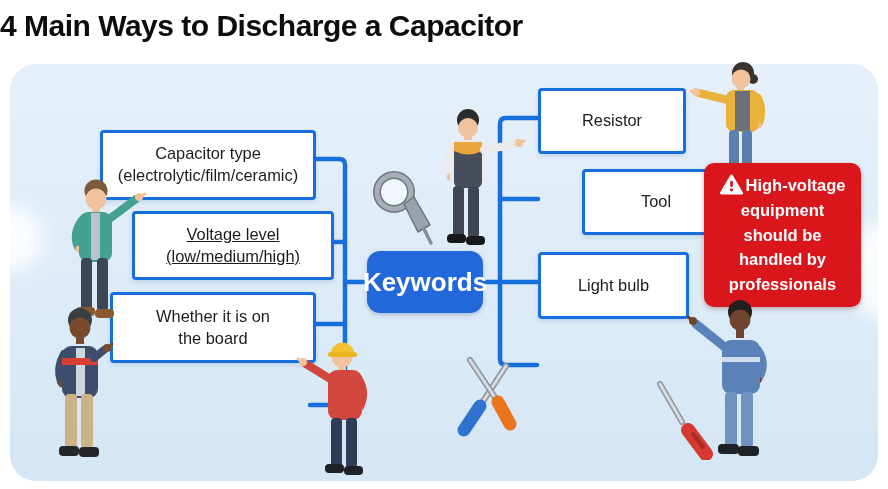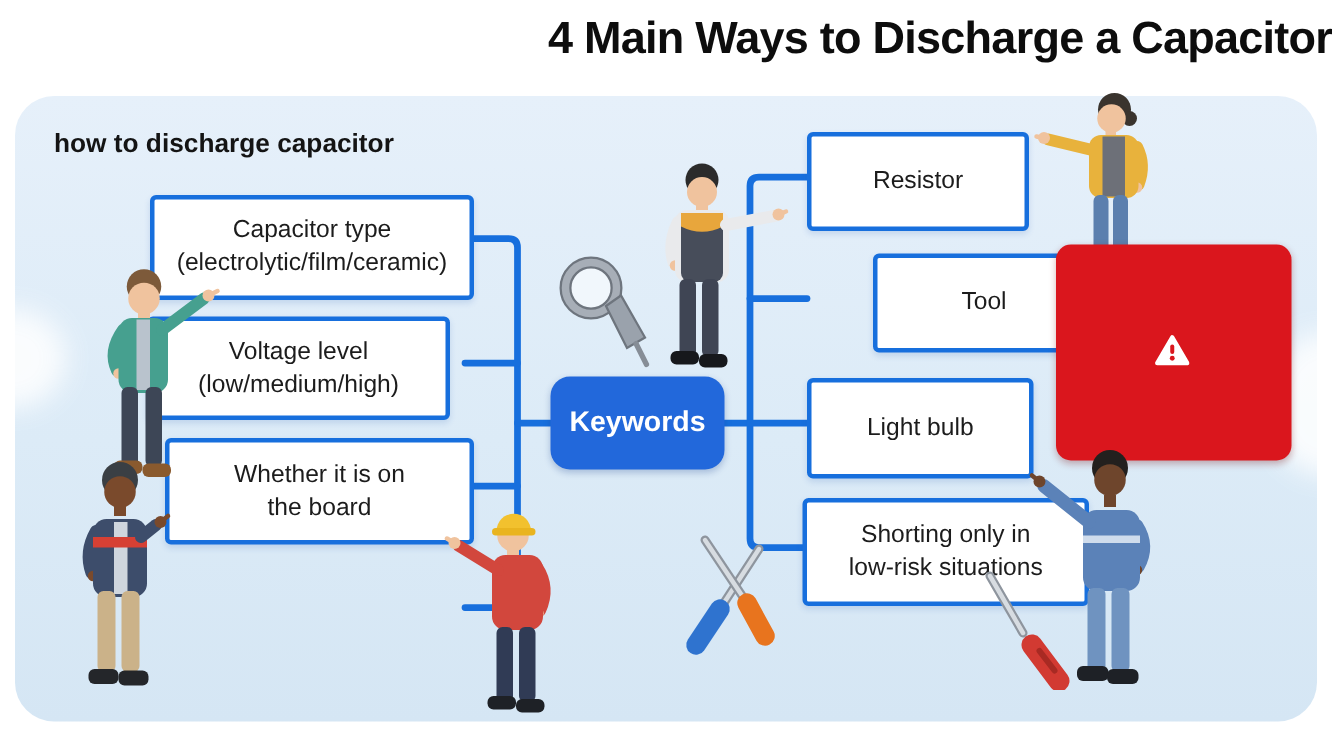--- a/index.html
+++ b/index.html
@@ -1,44 +1,44 @@
 <!DOCTYPE html>
 <html><head>
 <meta charset="utf-8">
 <style>
   html,body{margin:0;padding:0;background:#fff;}
   .stage{position:relative;width:888px;height:489px;background:#fff;overflow:hidden;
          font-family:"Liberation Sans",sans-serif;color:#141414;}
-  .title{position:absolute;top:9px;left:0;width:100%;text-align:right;
+  .title{position:absolute;top:9px;left:0;width:100%;text-align:left;
          font-size:30px;font-weight:800;letter-spacing:-0.5px;color:#0d0d0d;}
   .panel{position:absolute;left:10px;top:64px;width:868px;height:417px;border-radius:26px;
          background:linear-gradient(180deg,#e6f0fa 0%,#dcebf7 55%,#d5e6f4 100%);z-index:0;}
   .panel-label{position:absolute;left:36px;top:85px;font-size:17.5px;font-weight:700;z-index:3;}
   .cloud{position:absolute;background:#ffffff;border-radius:50%;filter:blur(9px);opacity:.85;z-index:1;}
   .cloud.left{left:-28px;top:206px;width:72px;height:66px;}
   .cloud.right{left:844px;top:222px;width:78px;height:95px;}
   .wires{position:absolute;left:0;top:0;z-index:2;}
   .node{position:absolute;background:#ffffff;border:3.5px solid #176fdd;border-radius:4px;
         display:flex;align-items:center;justify-content:center;text-align:center;
         font-size:16.4px;line-height:1.32;color:#1c1c1c;z-index:3;
         box-shadow:0 2px 4px rgba(30,90,180,.16);}
   .node-text{white-space:pre-line;padding:2px 6px;}
   .kw{position:absolute;left:367px;top:251px;width:116px;height:62px;background:#2268db;
       border-radius:13px;display:flex;align-items:center;justify-content:center;
-      color:#fff;font-size:19px;font-weight:700;z-index:3;box-shadow:0 2px 4px rgba(20,60,140,.25);}
+      color:#fff;font-size:26px;font-weight:700;z-index:3;box-shadow:0 2px 4px rgba(20,60,140,.25);}
   .warning{position:absolute;left:704px;top:163px;width:157px;height:144px;background:#da161d;
       border-radius:10px;color:#fff;font-size:16.5px;font-weight:700;line-height:1.5;
       display:flex;align-items:center;justify-content:center;text-align:center;
       padding:6px 9px;box-sizing:border-box;z-index:3;box-shadow:0 2px 5px rgba(120,10,10,.3);}
   .warning svg{vertical-align:-4px;margin-right:3px;}
   .person,.tool{position:absolute;z-index:4;}
   .behind{z-index:2;}
   
   .b-l1{left:100px;top:130px;width:210px;height:64px;align-items:center;}
-  .b-l2{left:98px;top:211px;width:196px;height:63px;}
+  .b-l2{left:132px;top:211px;width:196px;height:63px;text-decoration:underline;}
   .b-l3{left:110px;top:292px;width:200px;height:65px;}
   .b-l4{left:103px;top:374px;width:207px;height:62px;}
   
   .b-r1{left:538px;top:88px;width:142px;height:60px;}
   .b-r2{left:538px;top:169px;width:142px;height:60px;margin-left:44px;}
   .b-r3{left:538px;top:252px;width:145px;height:61px;}
   .b-r4{left:535px;top:332px;width:185px;height:66px;}
 </style>
 </head>
 <body>
@@ -56,21 +56,20 @@
       <path d="M310 242 H345"></path>
       <path d="M310 324 H345"></path>
       <path d="M345 282 H367"></path>
       <path d="M483 282 H500"></path>
       <path d="M538 118 H506 Q500 118 500 124 V359 Q500 365 506 365 H537"></path>
       <path d="M500 199 H538"></path>
       <path d="M500 282 H538"></path>
     </g>
   </svg>
 
-  <div class="panel-label">how to discharge capacitor</div>
 
   <div class="node b-l1">
       <div class="node-text">Capacitor type
 (electrolytic/film/ceramic)</div>
     </div>
   <div class="node b-l2">
       <div class="node-text">Voltage level
 (low/medium/high)</div>
     </div>
   <div class="node b-l3">
@@ -83,33 +82,29 @@
     </div>
 
   <div class="node b-r1">
       <div class="node-text">Resistor</div>
     </div>
   <div class="node b-r2">
       <div class="node-text">Tool</div>
     </div>
   <div class="node b-r3">
       <div class="node-text">Light bulb</div>
-    </div>
-  <div class="node b-r4">
-      <div class="node-text">Shorting only in
-low-risk situations</div>
     </div>
 
   <div class="warning">
     <div>
       <svg width="23" height="21" viewBox="0 0 24 22">
           <path d="M12 2 L22.5 20 H1.5 Z" fill="#fff" stroke="#fff" stroke-width="3" stroke-linejoin="round"></path>
           <rect x="10.6" y="7" width="2.8" height="6.6" rx="1.4" fill="#da161d"></rect>
           <circle cx="12" cy="16.6" r="1.7" fill="#da161d"></circle>
-        </svg>
+        </svg><span>High-voltage equipment should be handled by professionals</span>
     </div>
   </div>
 
   <svg class="person" style="left:52px;top:176px" width="96" height="150" viewBox="0 0 96 150">
     <circle cx="44" cy="15" r="11.5" fill="#7d5a3a"></circle>
       <circle cx="44" cy="23" r="10.5" fill="#f0c39e"></circle>
     <rect x="40" y="30" width="8" height="8" fill="#f0c39e"></rect>
     <path d="M30 44 Q20 58 26 71" stroke="#46a08f" stroke-width="8" fill="none" stroke-linecap="round"></path>
       <circle cx="27" cy="73" r="3.5" fill="#f0c39e"></circle>
     <rect x="27" y="36" width="33" height="50" rx="9" fill="#46a08f"></rect>

